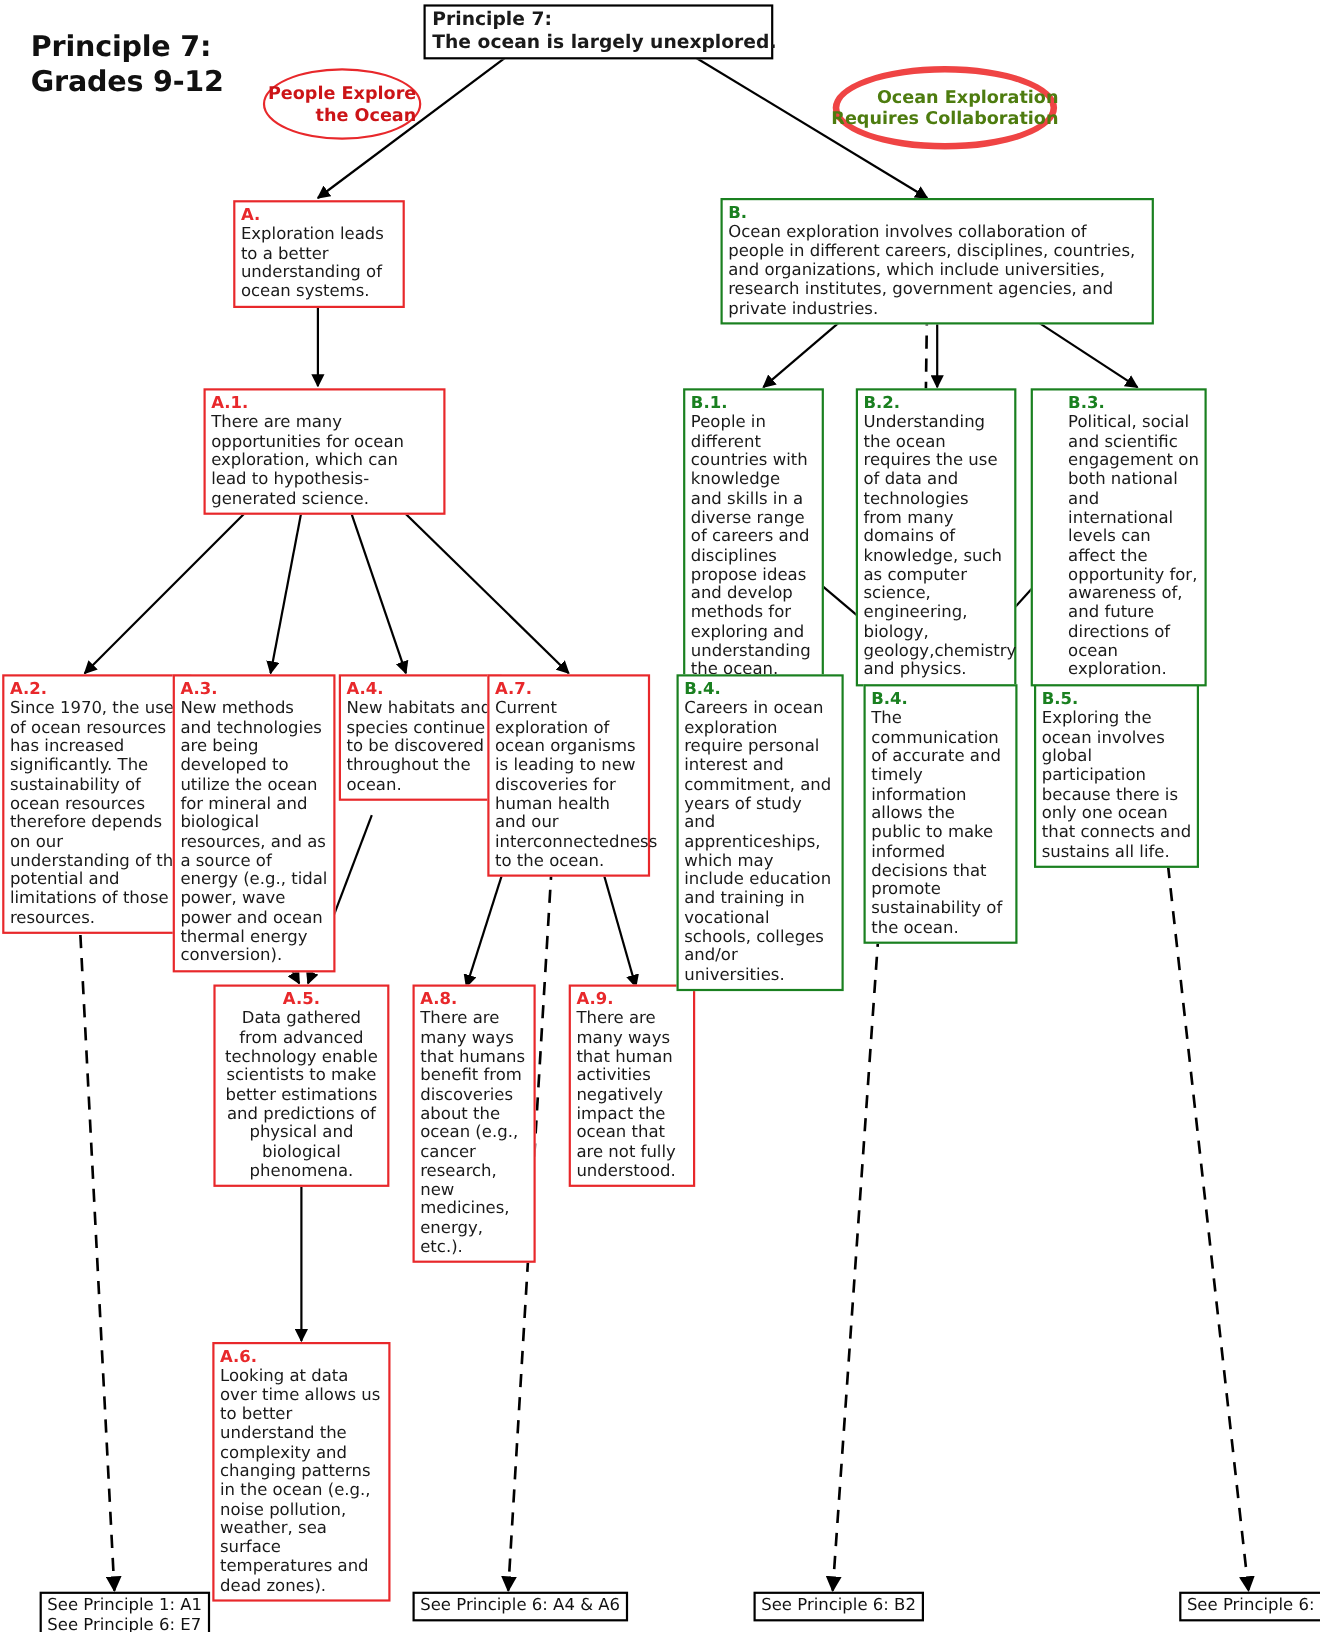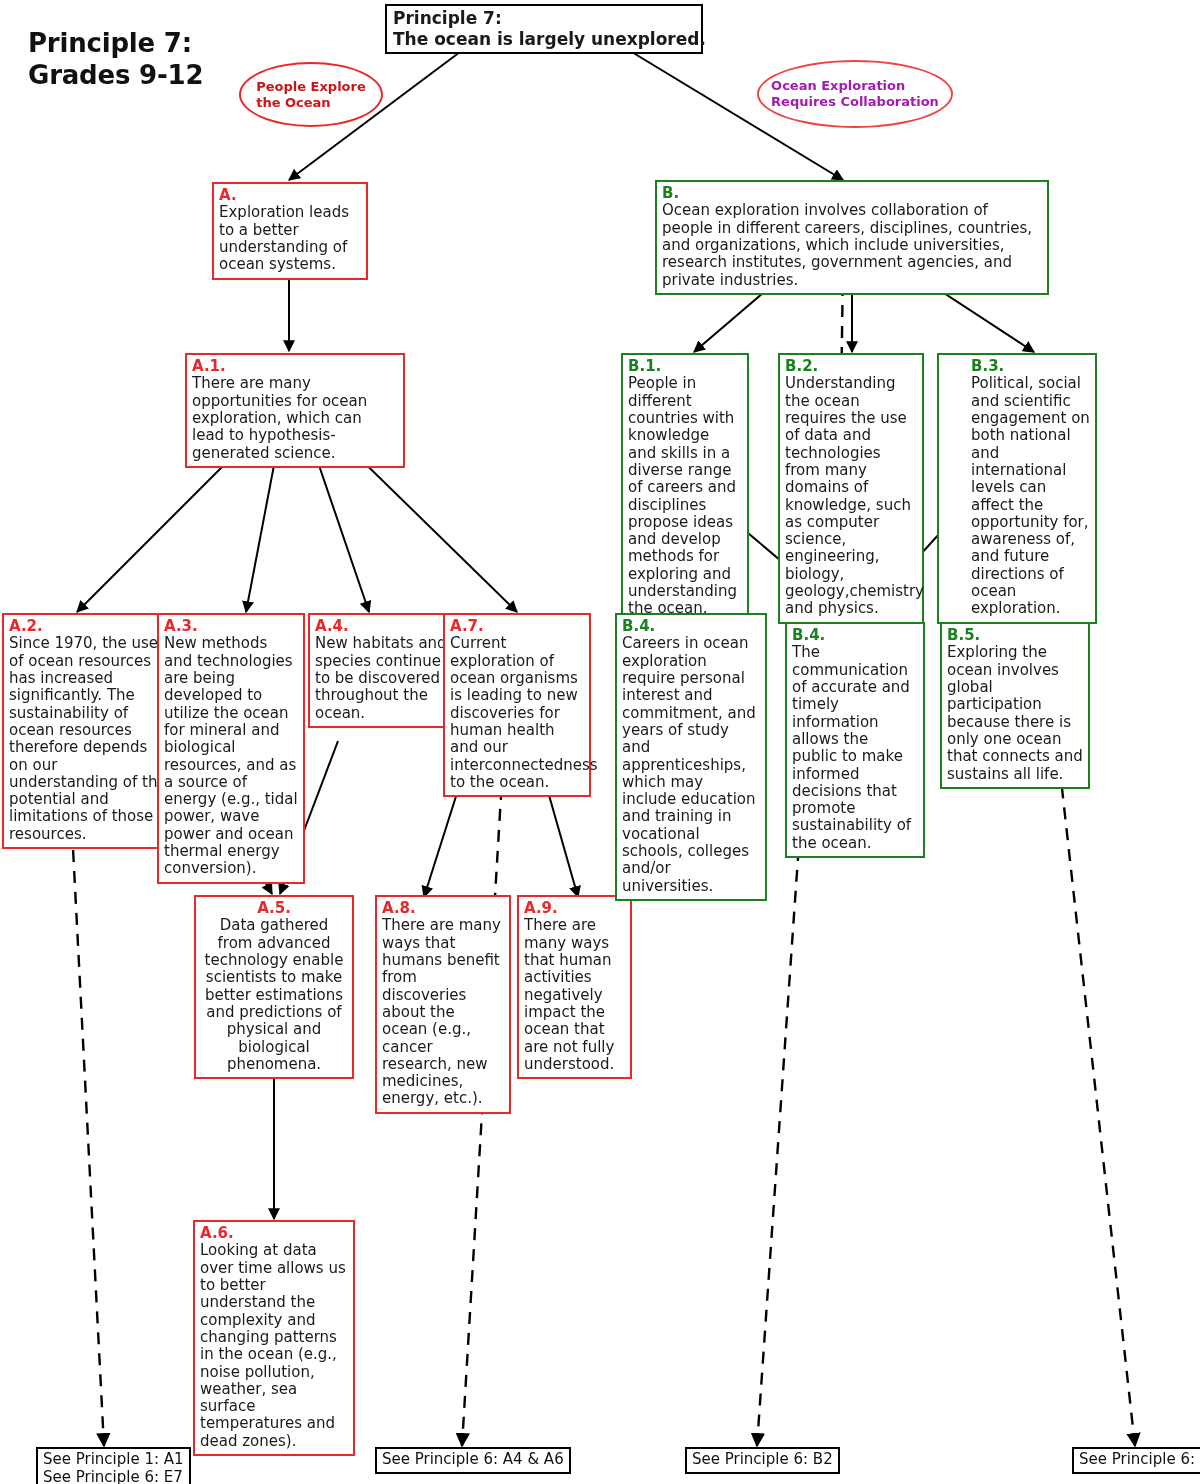--- a/index.html
+++ b/index.html
@@ -9,24 +9,24 @@
   .node{position:absolute;box-sizing:border-box;background:#fff;}
   .box{border:2px solid #000;padding:3px 5px 4px 5px;line-height:1.155;font-size:15px;color:#1a1a1a;}
   .box.red{border-color:#e8282b;}
   .box.green{border-color:#1a8020;}
   .box.black{border-color:#000;border-width:2px;}
   .code{font-weight:bold;display:block;}
   .red .code{color:#e8282b;}
   .green .code{color:#1a8020;}
   .title-box{font-weight:bold;font-size:17px;line-height:1.22;padding:2px 6px 3px 6px;}
   .page-title{position:absolute;font-weight:bold;font-size:26px;line-height:1.22;color:#111;letter-spacing:-0.2px;}
-  .ellipse{position:absolute;display:flex;align-items:center;justify-content:center;text-align:left;
-           border-radius:50%;font-weight:bold;font-size:13px;line-height:1.2;background:#fff;}
+  .ellipse{position:absolute;display:flex;align-items:center;justify-content:center;text-align:right;
+           border-radius:50%;font-weight:bold;font-size:16px;line-height:1.2;background:#fff;}
   .ellipse.red{border:2px solid #e8282b;color:#cc1417;}
-  .ellipse.green{border:2px solid #ef4444;color:#a21caf;}
+  .ellipse.green{border:6px solid #ef4444;color:#4d7c0f;}
   .ref{font-size:15px;line-height:1.18;border:2px solid #000;padding:2px 5px 3px 5px;background:#fff;color:#111;}
   .nowrapline{display:block;white-space:nowrap;}
 </style>
 </head>
 <body>
 
 <div id="canvas">
 
   <svg id="edges" viewBox="0 0 1200 1484">
     <defs>
@@ -131,21 +131,21 @@
   <div class="node box red" style="left:443px;top:613px;width:148px;">
     <span class="code">A.7.</span>
     <span>Current exploration of ocean organisms is leading to new discoveries for human health and our interconnectedness to the ocean.</span>
   </div>
 
   <div class="node box red" style="left:194px;top:895px;width:160px;text-align:center;">
     <span class="code">A.5.</span>
     <span>Data gathered from advanced technology enable scientists to make better estimations and predictions of physical and biological phenomena.</span>
   </div>
 
-  <div class="node box red" style="left:375px;top:895px;width:136px;">
+  <div class="node box red" style="left:375px;top:895px;width:112px;">
     <span class="code">A.8.</span>
     <span>There are many ways that humans benefit from discoveries about the ocean (e.g., cancer research, new medicines, energy, etc.).</span>
   </div>
 
   <div class="node box red" style="left:517px;top:895px;width:115px;">
     <span class="code">A.9.</span>
     <span>There are many ways that human activities negatively impact the ocean that are not fully understood.</span>
   </div>
 
   <div class="node box red" style="left:193px;top:1220px;width:162px;">

